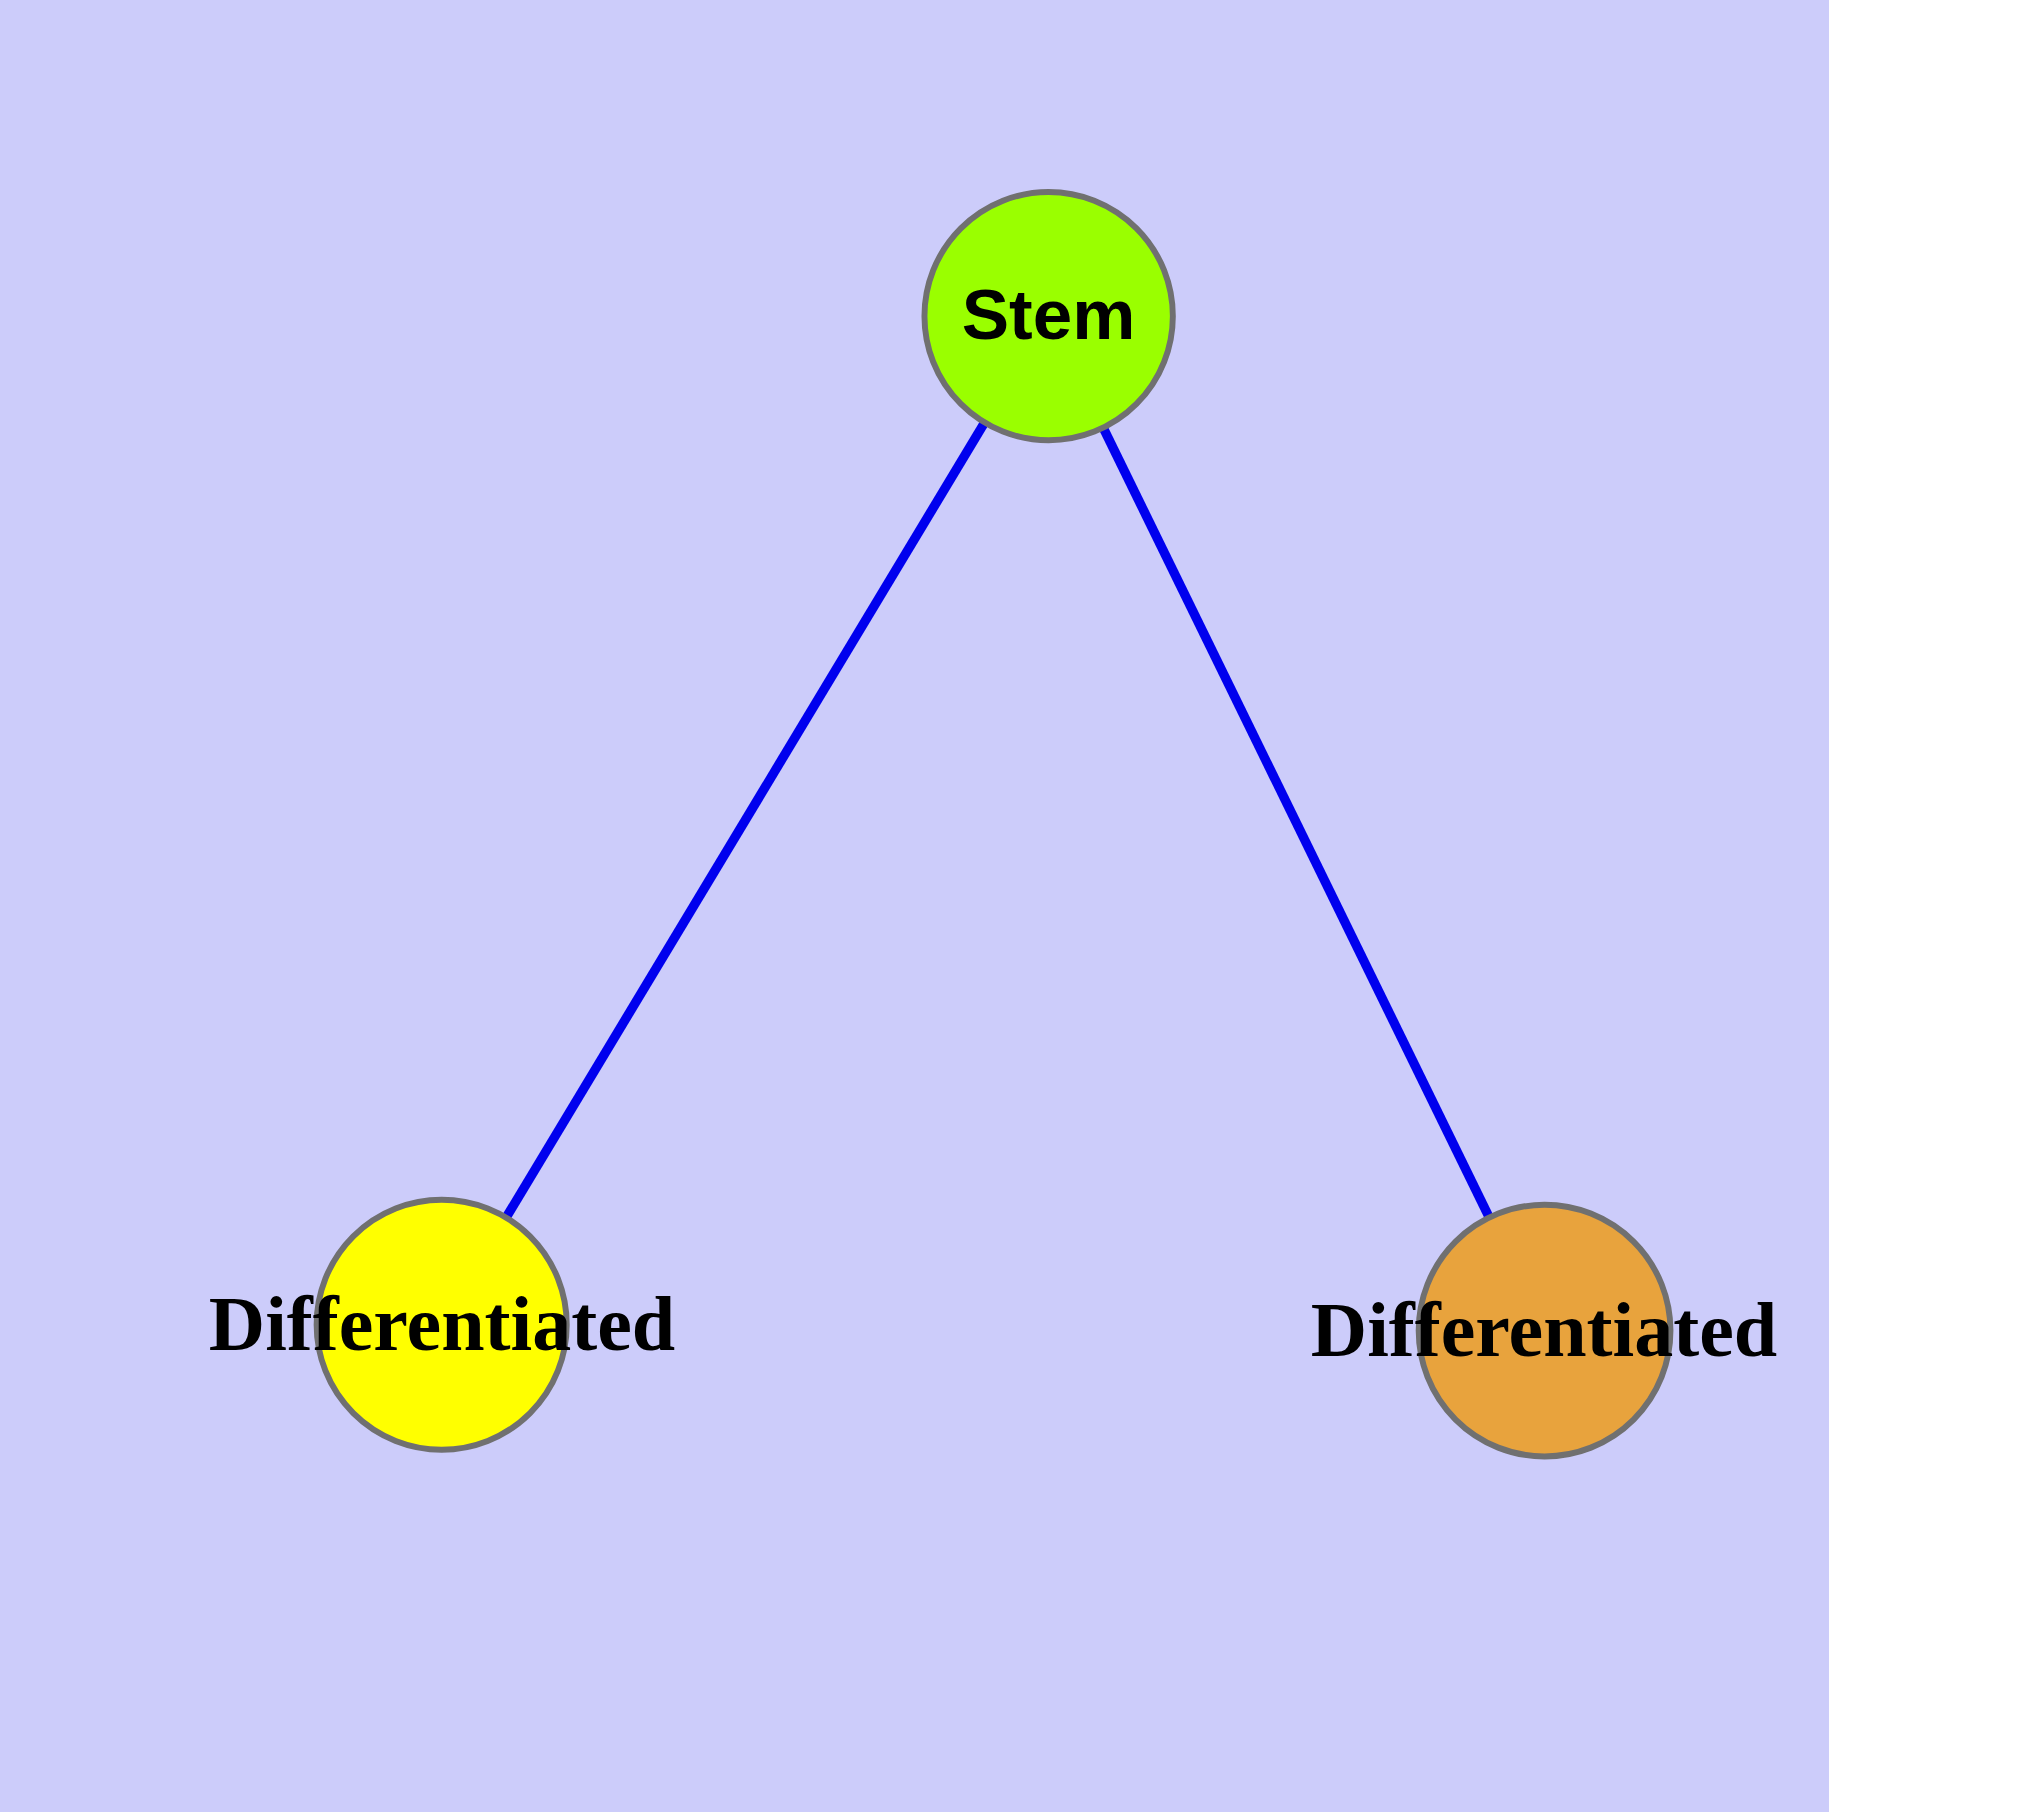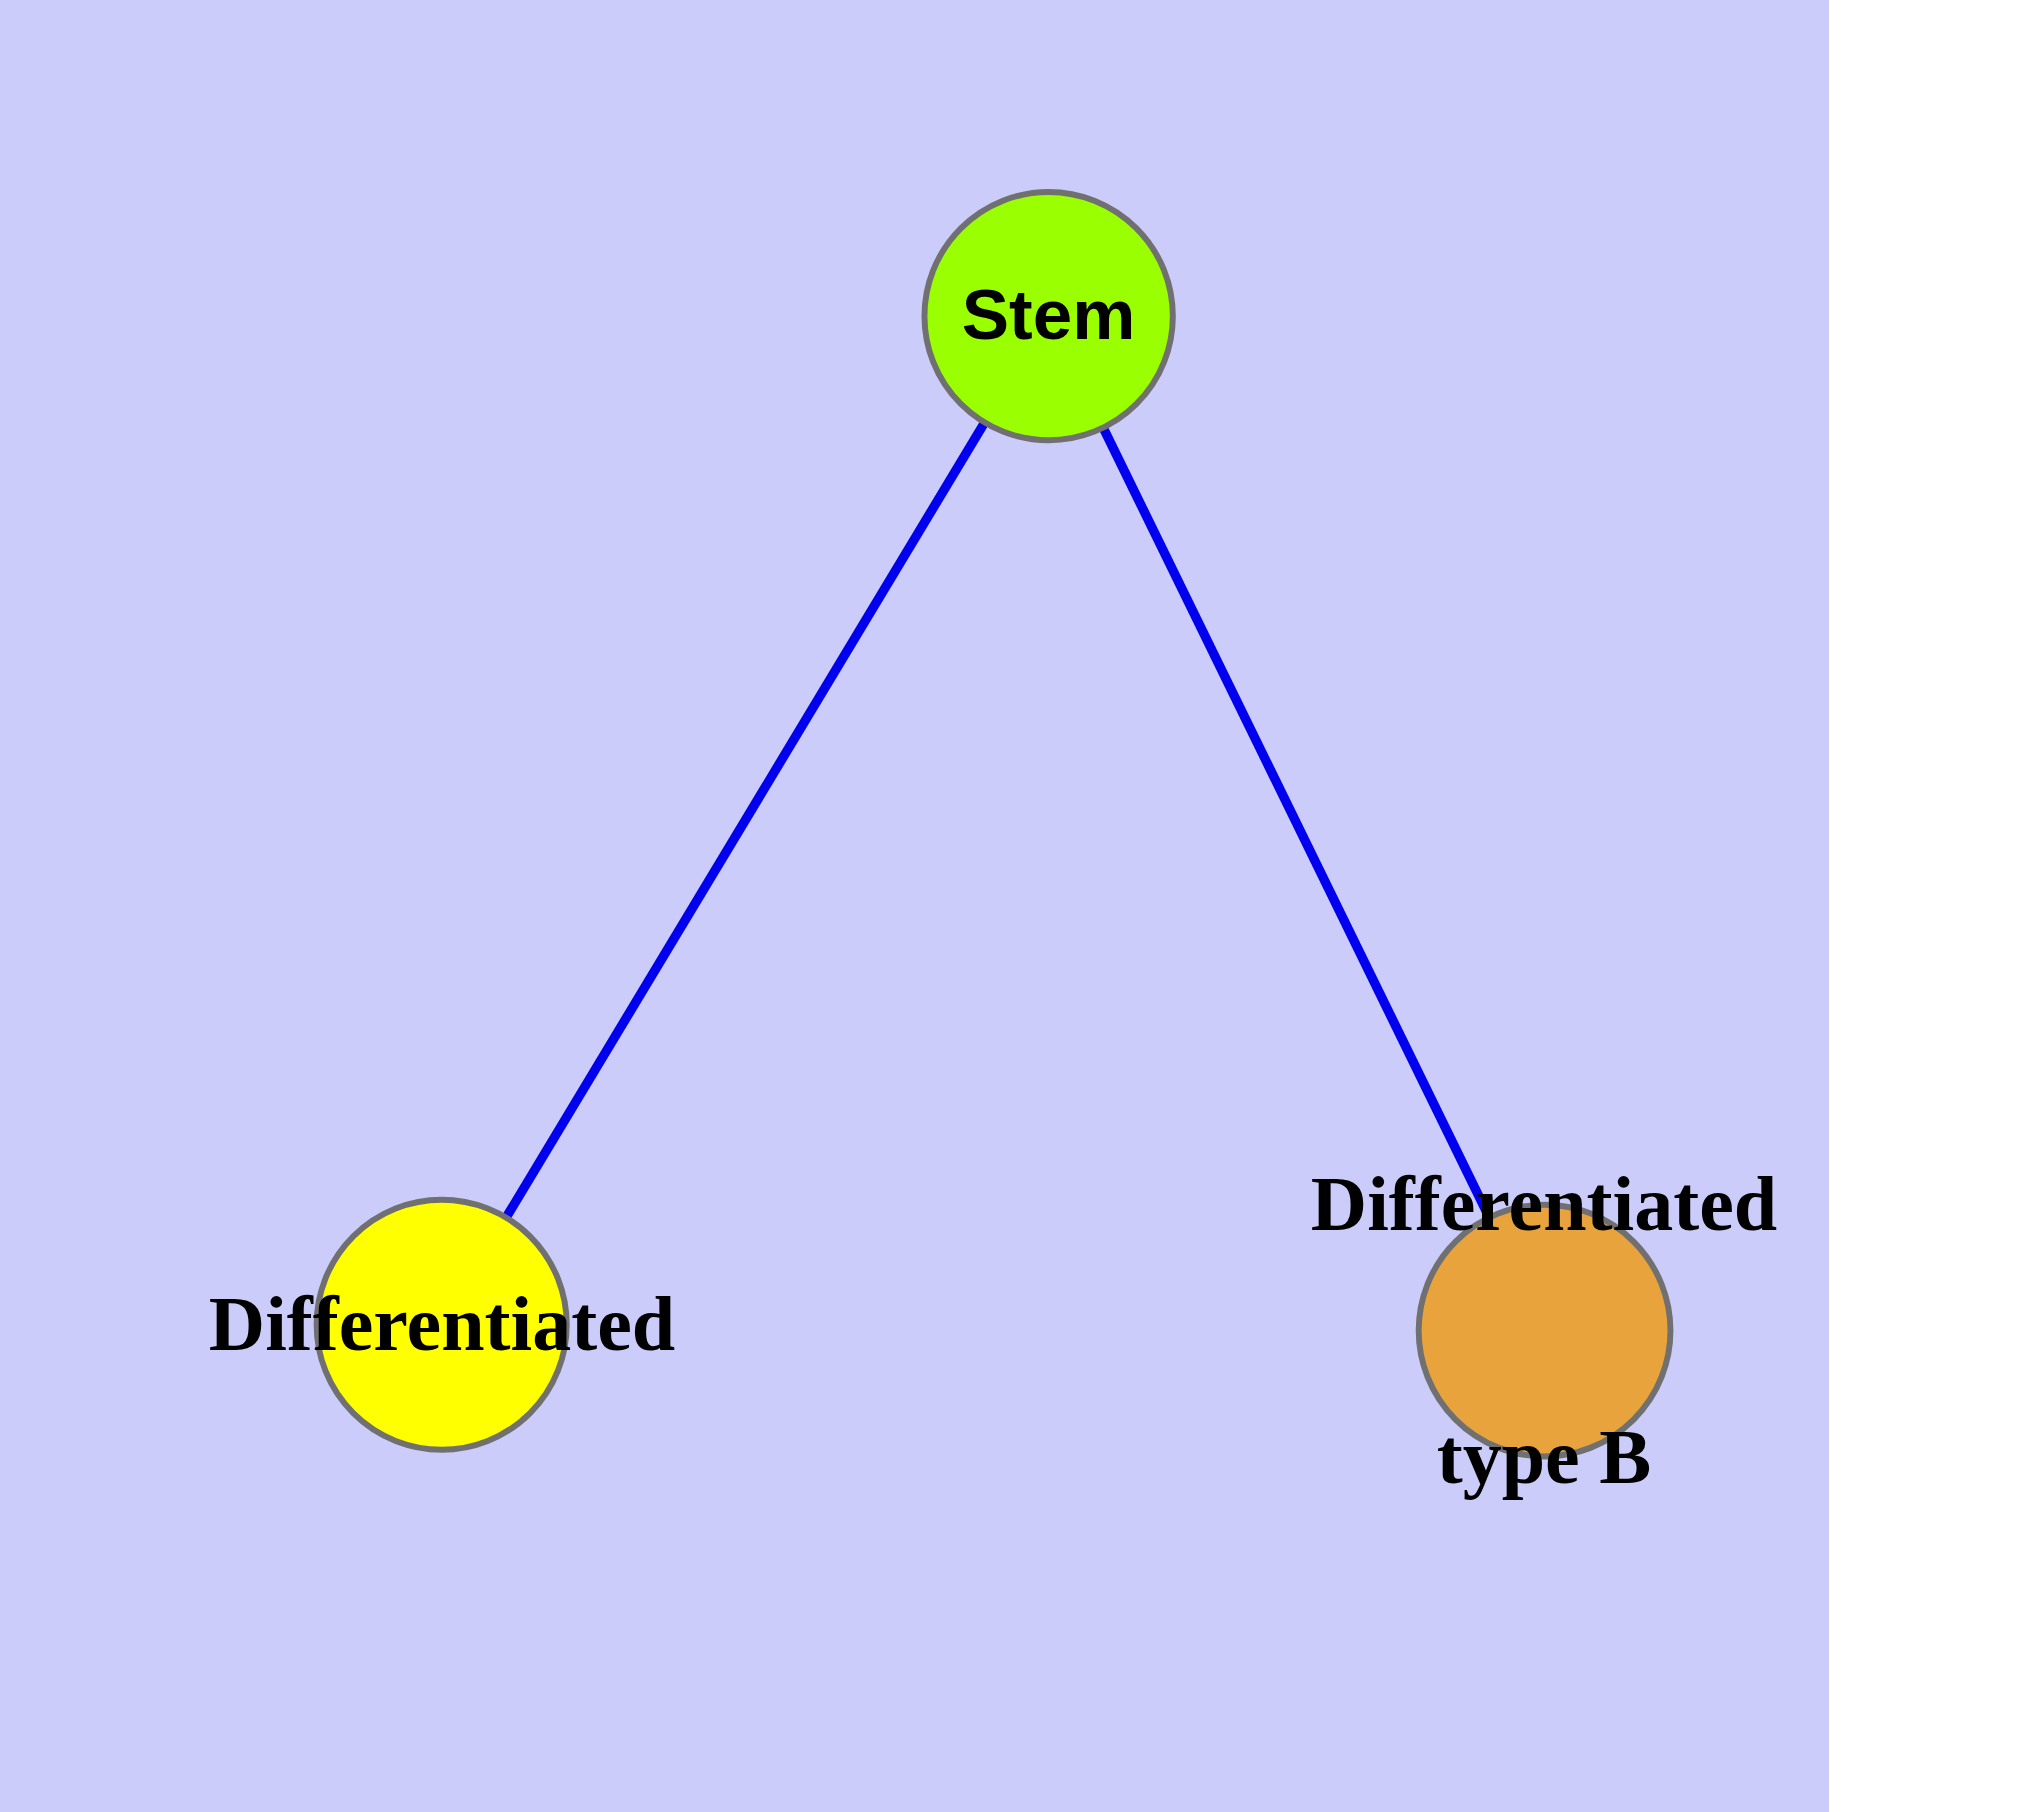--- a/index.html
+++ b/index.html
@@ -68,17 +68,16 @@
   <div class="node-label root" id="label-stem" style="left: 794px; top: 316px; width: 509px; transform: translateY(-50%); font-size: 71px; color: rgb(0, 0, 0);">
     <span class="label-line">Stem</span>
   </div>
 
   <div class="node-label leaf" id="label-diff-a" style="left: 103px; top: 1325px; width: 678px; transform: translateY(-50%); font-size: 78px; color: rgb(0, 0, 0);">
     <span class="label-line">Differentiated</span>
   </div>
 
   <div class="node-label leaf" id="label-diff-b" style="left: 1205px; top: 1331px; width: 678px; transform: translateY(-50%); font-size: 78px; color: rgb(0, 0, 0);">
     <span class="label-line">Differentiated</span>
-    <span class="label-line">type B</span>
   </div>
 
 </div>
 
 
 </body></html>

